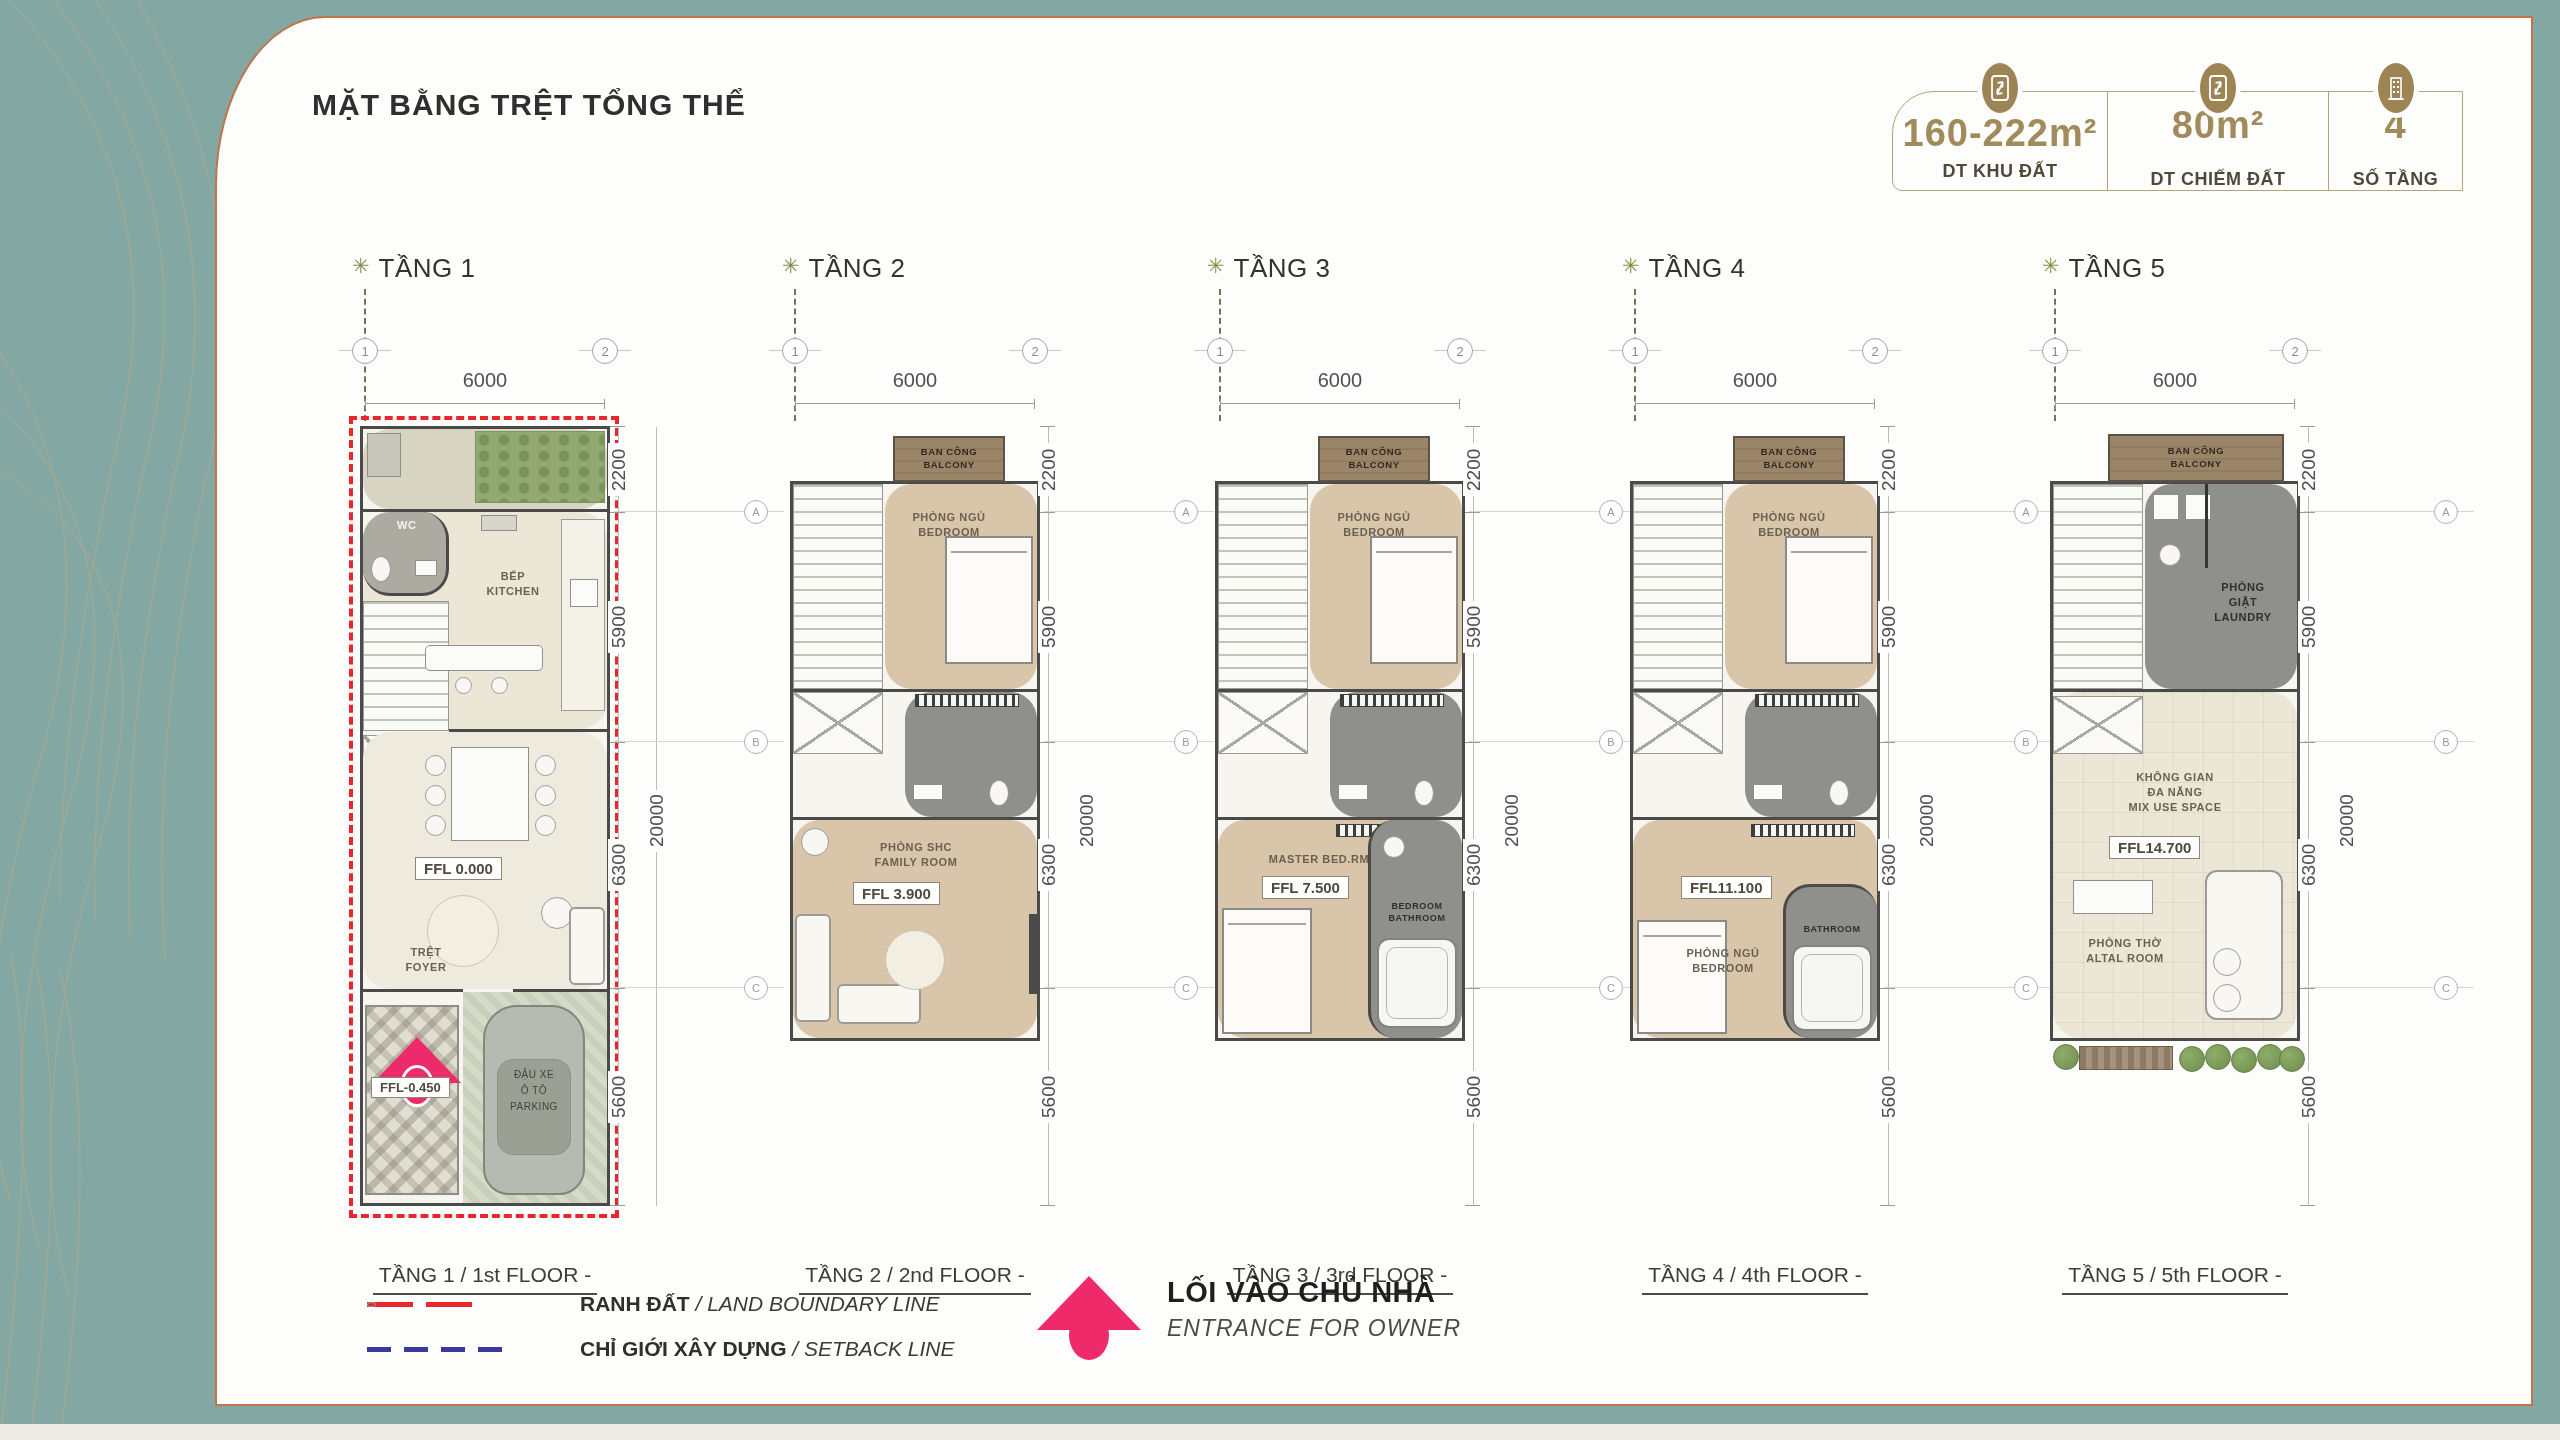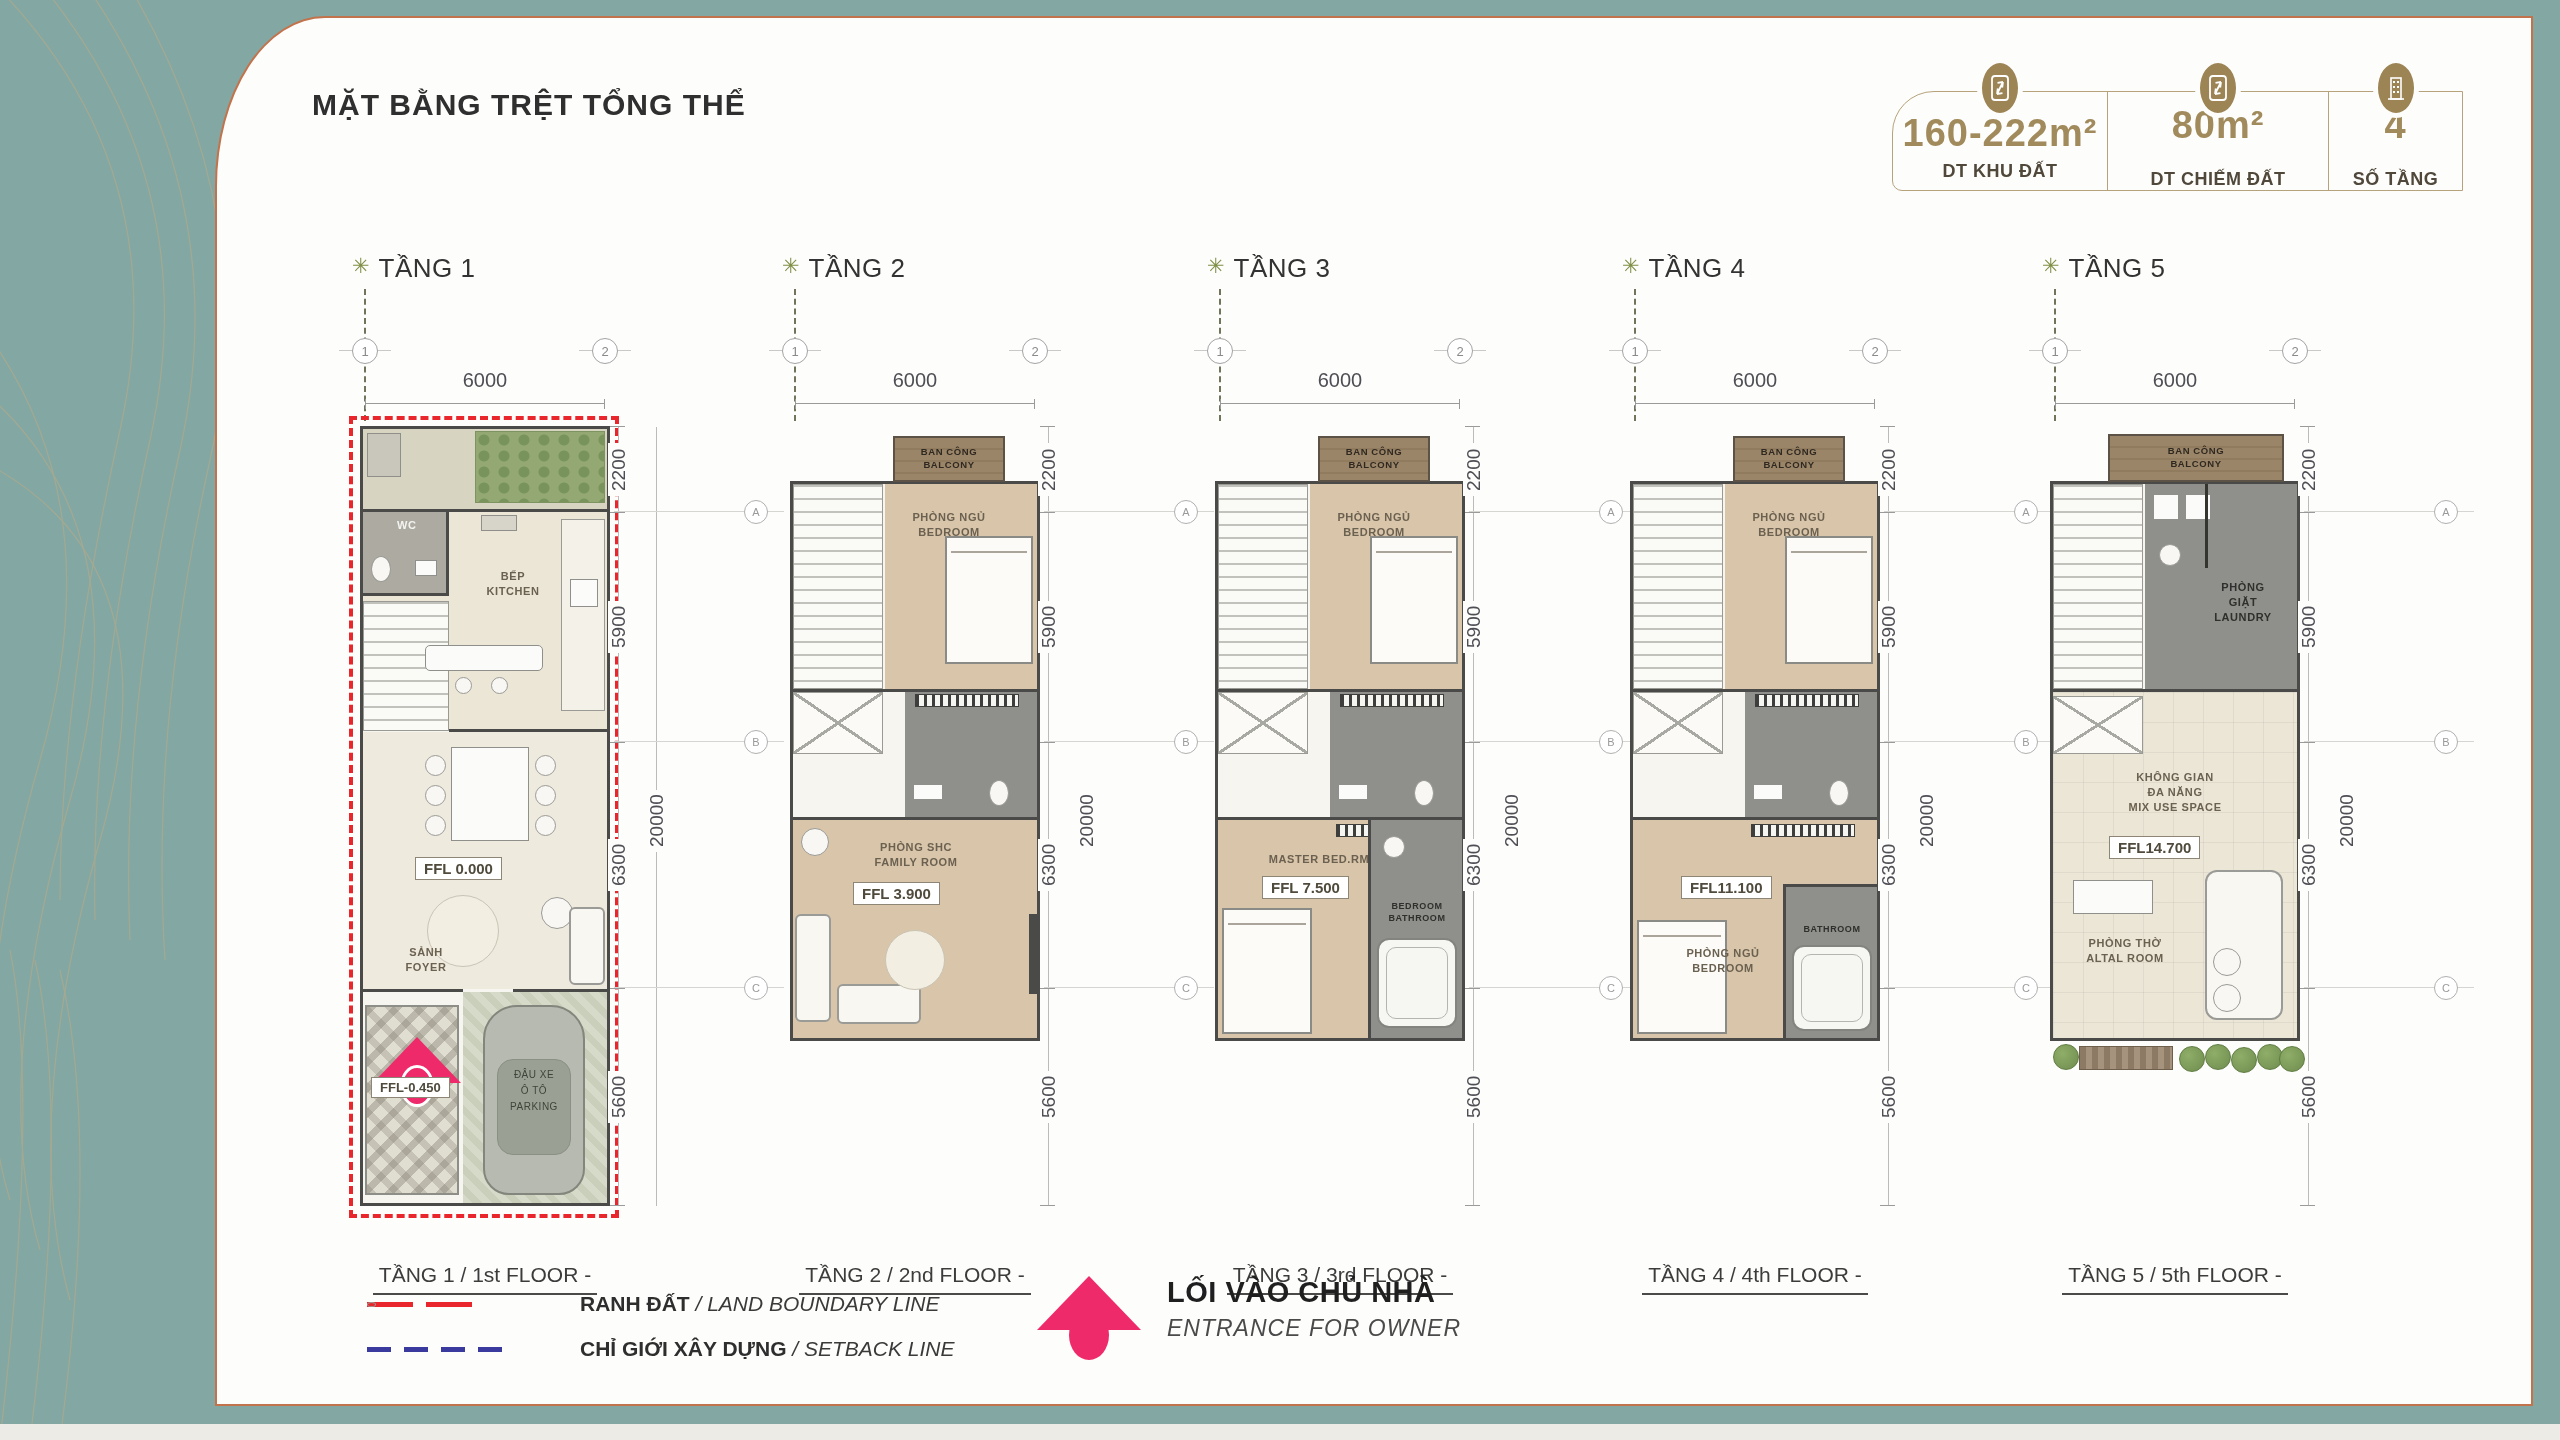--- a/index.html
+++ b/index.html
@@ -1,18 +1,18 @@
 <!DOCTYPE html>
 <html><head>
 <meta charset="utf-8">
 <style>
   html,body{margin:0;padding:0;width:2560px;height:1440px;overflow:hidden;
     font-family:"Liberation Sans","DejaVu Sans",sans-serif;background:#83a7a3;position:relative;}
   *{box-sizing:border-box;}
-  .abs{position:absolute;}
+  .abs{position:absolute;border-radius:27px;}
 
   
   #bg-curves{position:absolute;left:0;top:0;width:230px;height:1440px;}
   .bottom-strip{position:absolute;left:0;bottom:0;width:100%;height:16px;background:#edebe5;}
   .panel{position:absolute;left:215px;top:16px;width:2318px;height:1390px;background:#fdfdfb;
     border:2px solid #c2734b;border-top-left-radius:110px 170px;}
 
   
   .brand{position:absolute;left:95px;top:58px;}
   .brand h1{margin:0;font-family:"Liberation Serif","DejaVu Serif",serif;font-size:64px;
@@ -240,21 +240,21 @@
       <div class="dot" style="left:62px;top:356px;width:21px;height:21px"></div>
       <div class="dot" style="left:62px;top:386px;width:21px;height:21px"></div>
       <div class="dot" style="left:172px;top:326px;width:21px;height:21px"></div>
       <div class="dot" style="left:172px;top:356px;width:21px;height:21px"></div>
       <div class="dot" style="left:172px;top:386px;width:21px;height:21px"></div>
       <div class="fflbox" style="left:52px;top:428px">FFL 0.000</div>
       <div class="rug" style="left:64px;top:466px;width:72px;height:72px"></div>
       <div class="dot" style="left:178px;top:468px;width:32px;height:32px"></div>
       <div class="sofa" style="right:2px;top:478px;width:36px;height:78px"></div>
       <div class="rlabel" style="left:28px;top:516px;width:70px">
-        <span>SẢNH</span><br>
+        <span>TRỆT</span><br>
         <span>FOYER</span>
       </div>
       <div class="w" style="left:0;top:560px;width:100px;height:3px"></div>
       <div class="w" style="left:150px;top:560px;width:94px;height:3px"></div>
 
       <div class="hatch" style="left:100px;top:563px;width:144px;height:211px"></div>
       <div class="pave" style="left:2px;top:576px;width:94px;height:190px"></div>
       <div class="car" style="left:120px;top:576px;width:102px;height:190px">
         <div class="roof"></div>
         <div class="clabel">

